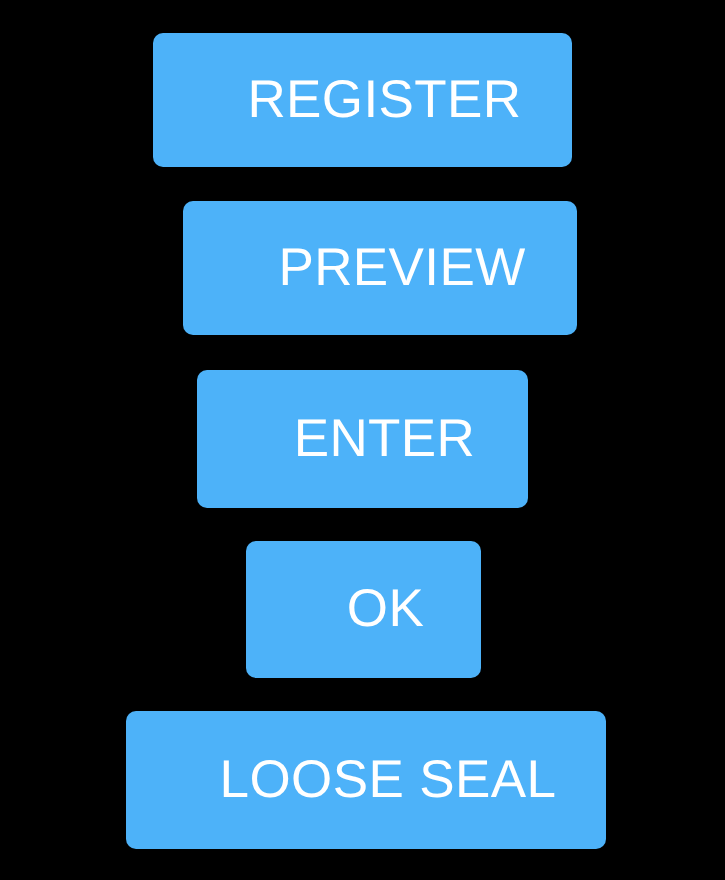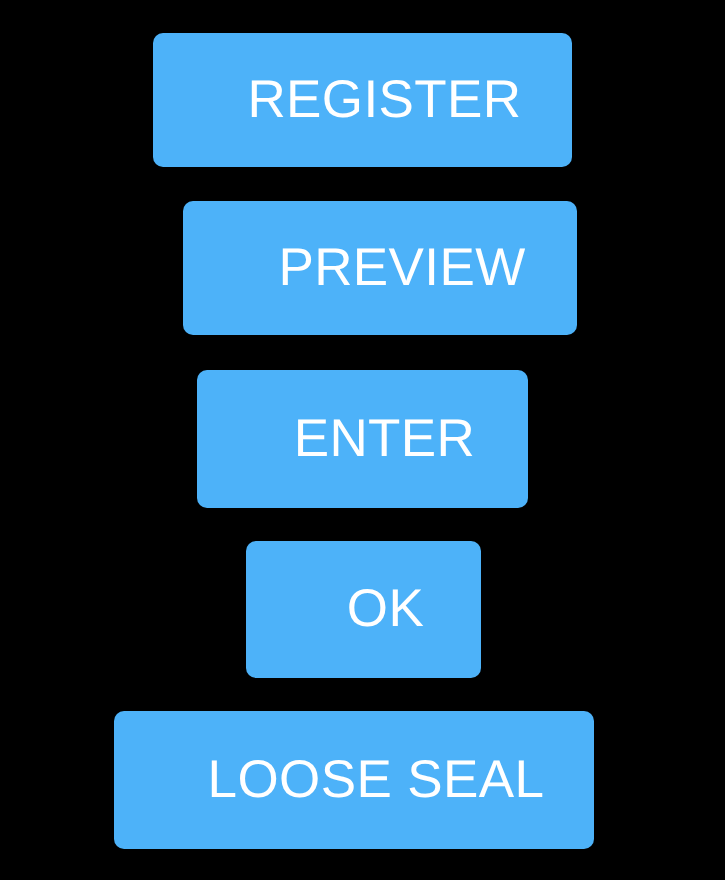--- a/index.html
+++ b/index.html
@@ -48,21 +48,21 @@
   .ui-button .btn-label {
     display: block;
     transform: translateY(-1px);
   }
 
   
   #btn-register   { left: 153px; top: 33px;  width: 419px; height: 134px; }
   #btn-preview    { left: 183px; top: 201px; width: 394px; height: 134px; }
   #btn-enter      { left: 197px; top: 370px; width: 331px; height: 138px; }
   #btn-ok         { left: 246px; top: 541px; width: 235px; height: 137px; }
-  #btn-loose-seal { left: 114px; top: 711px; width: 480px; height: 138px; }
+  #btn-loose-seal { left: 126px; top: 711px; width: 480px; height: 138px; }
 </style>
 </head>
 <body>
 
 <div id="button-stack">
 
   <button class="ui-button" id="btn-register">
     <span class="btn-label">REGISTER</span>
   </button>
 

